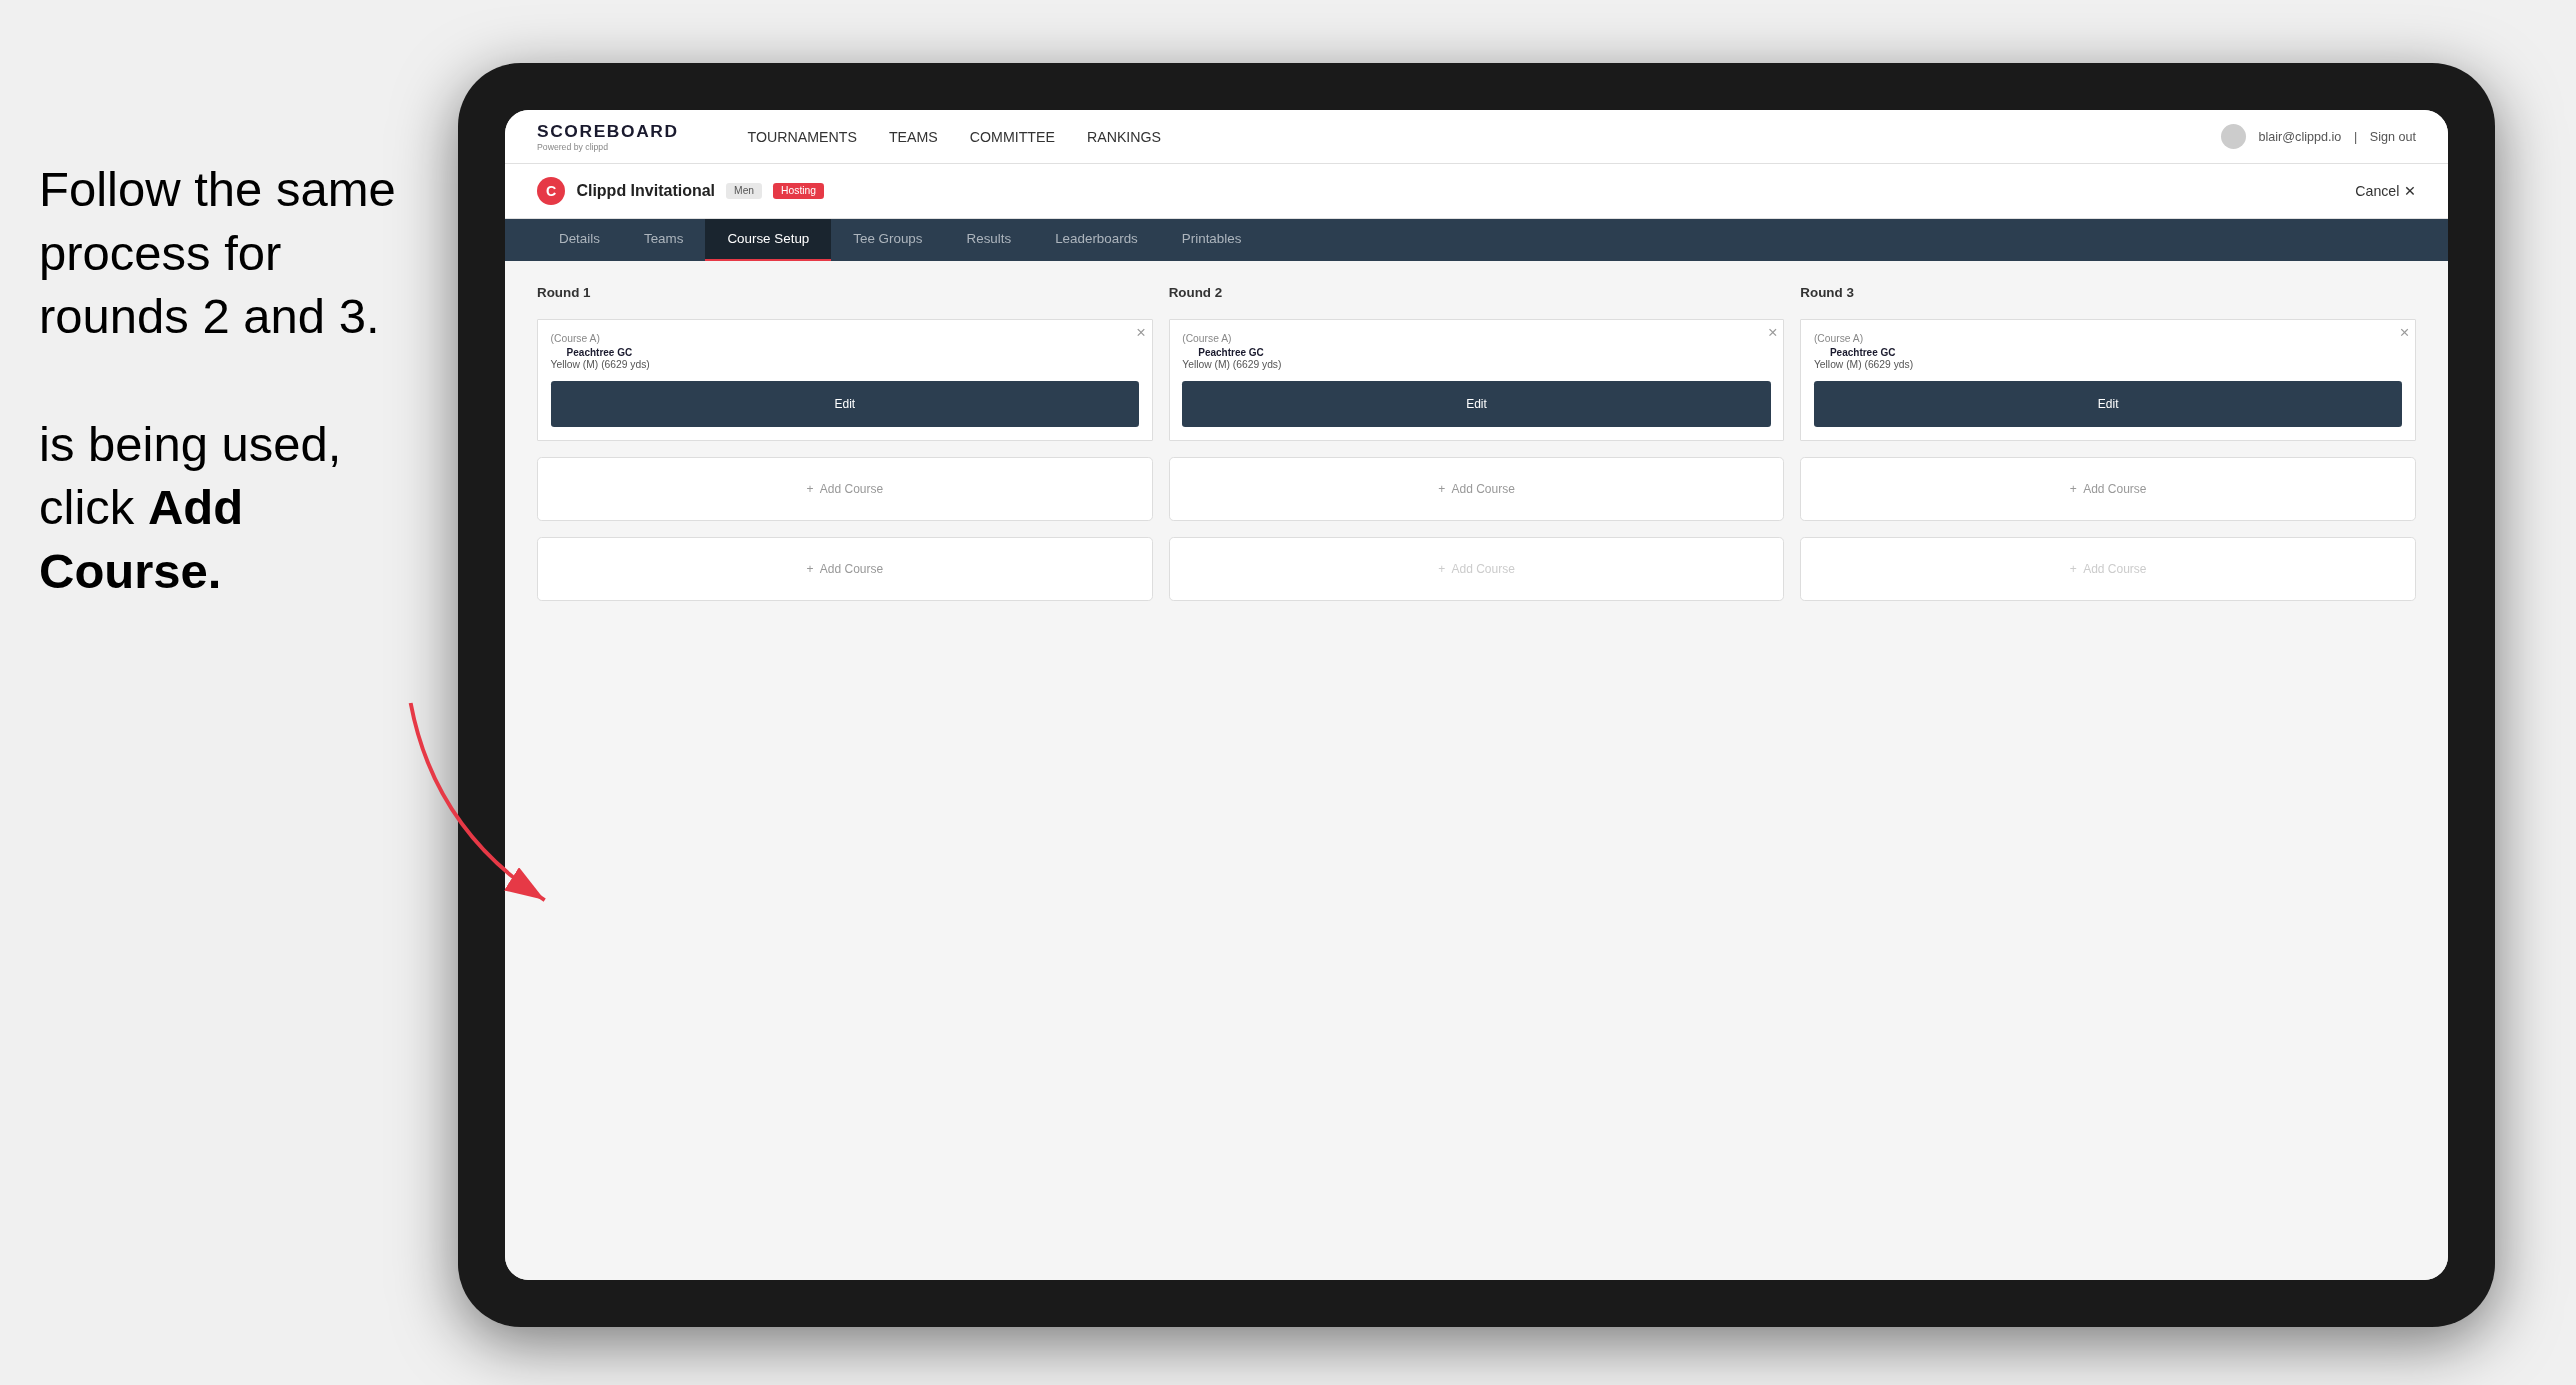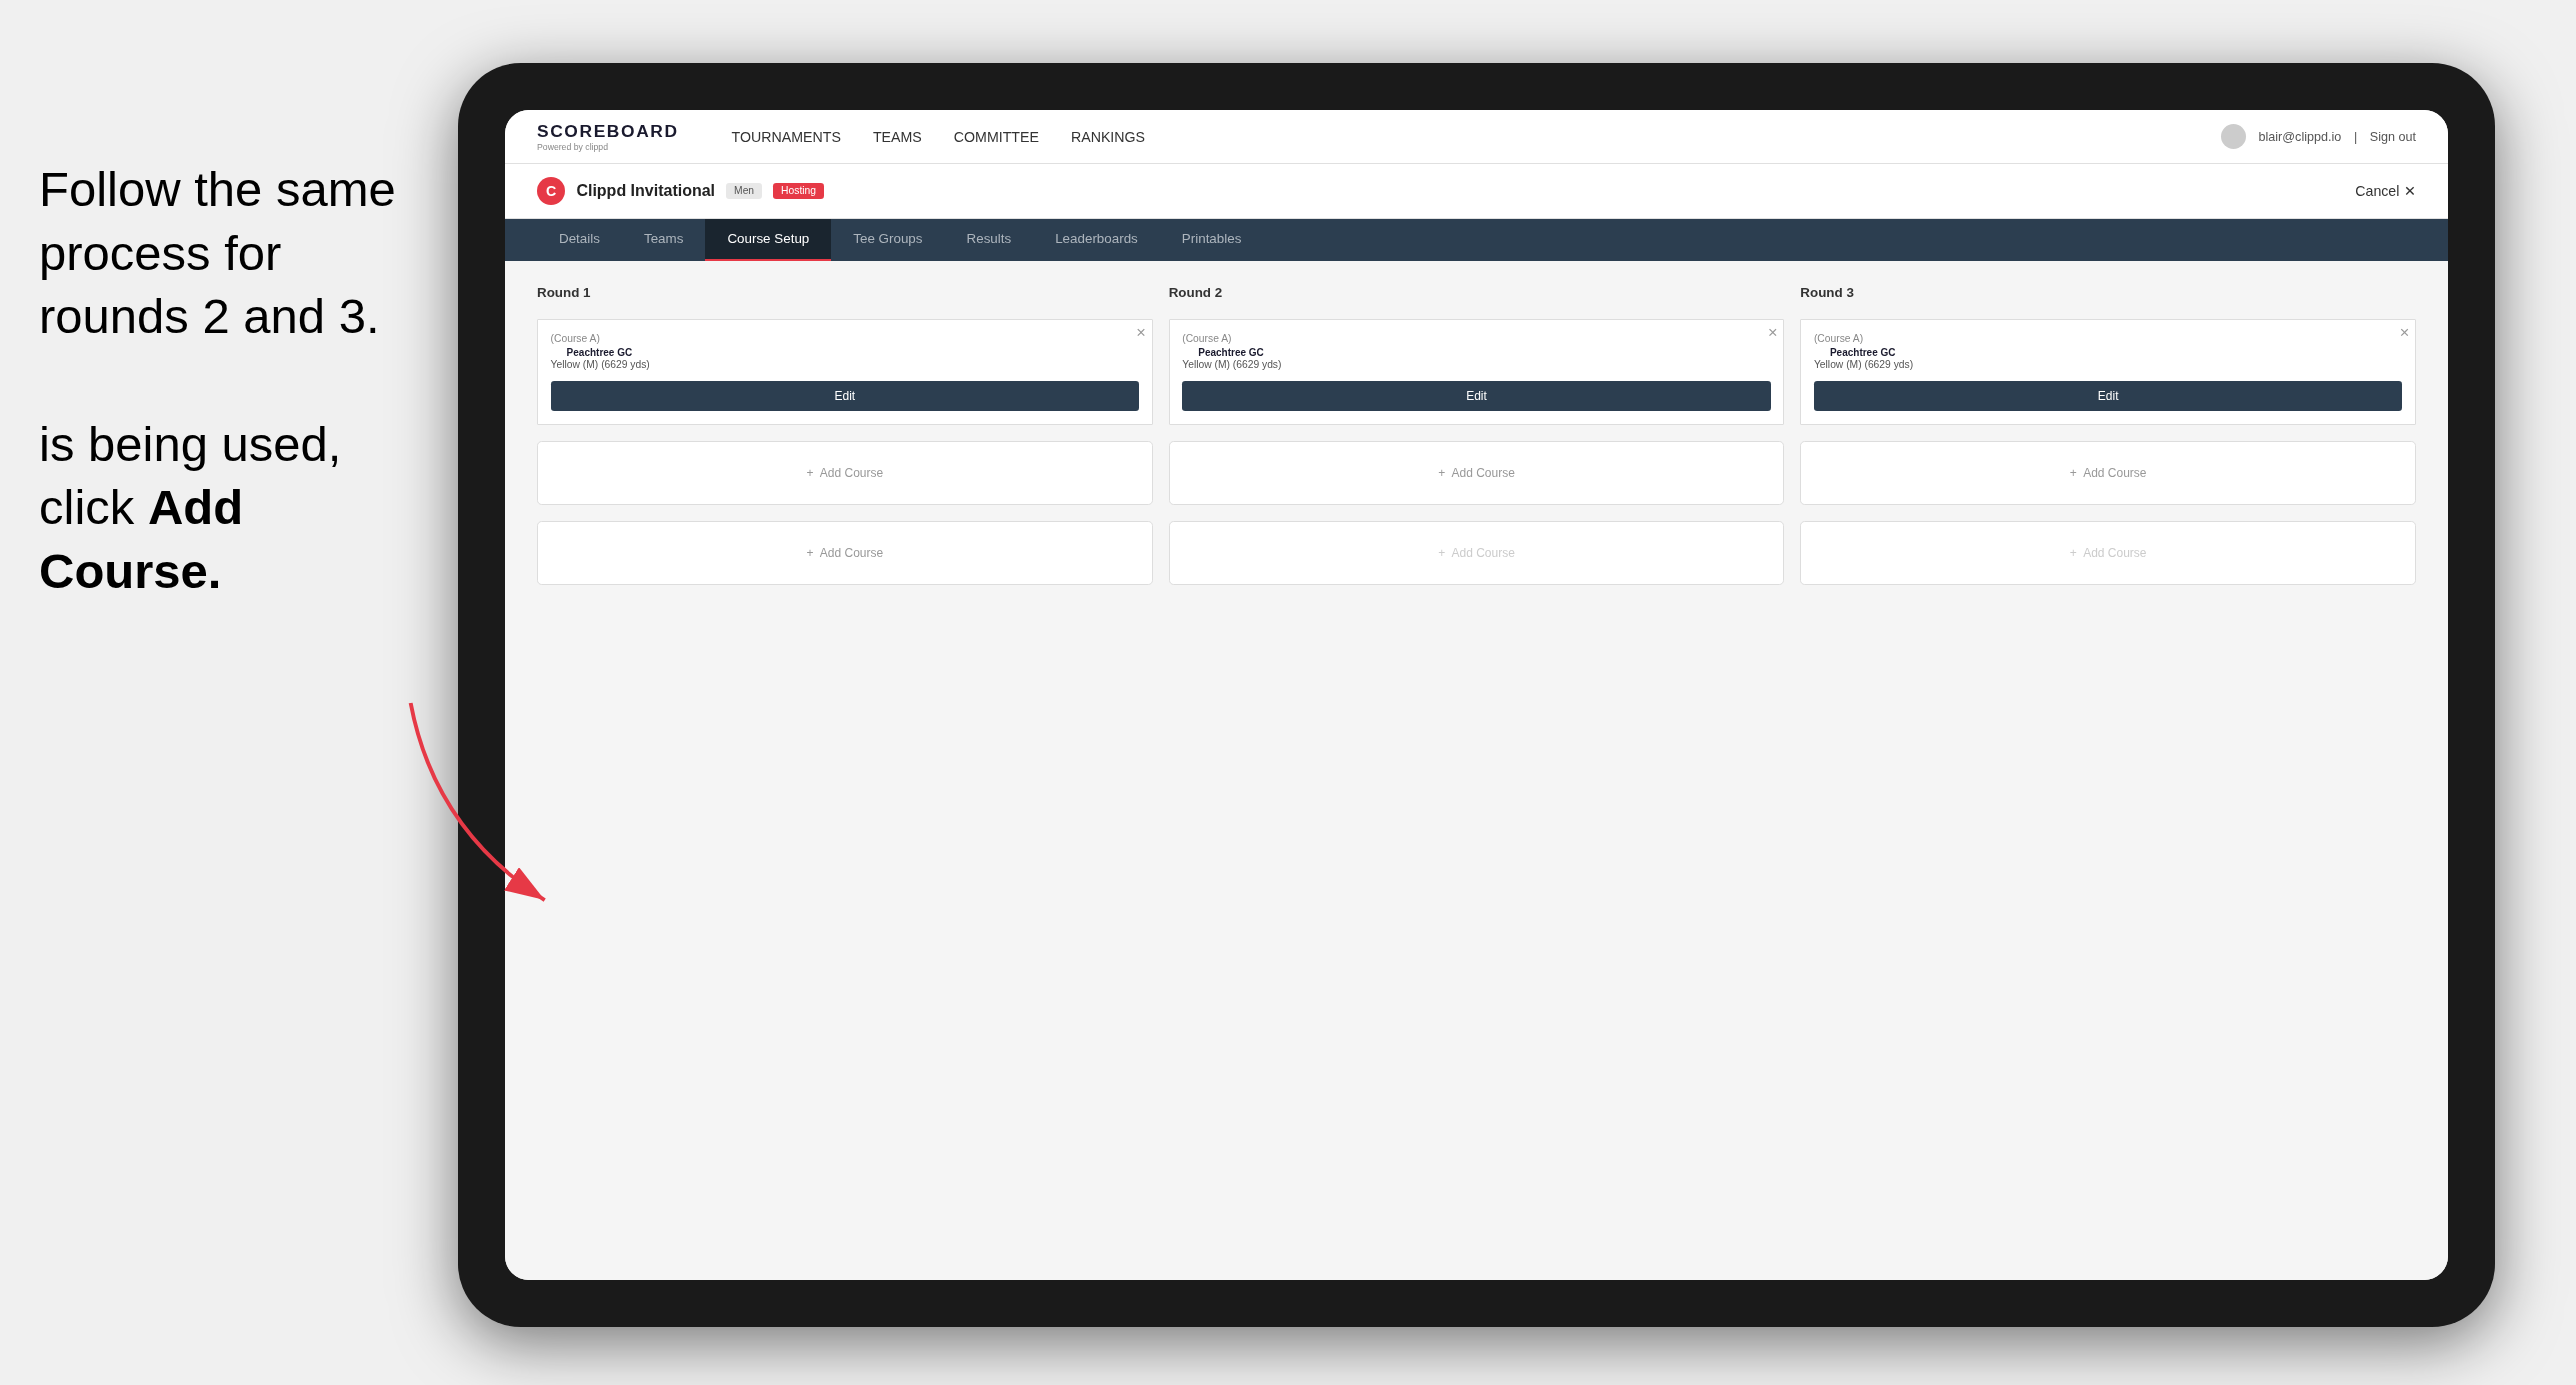--- a/index.html
+++ b/index.html
@@ -48,21 +48,21 @@
       flex-direction: column;
     }
 
     
     .top-nav {
       background: #fff;
       border-bottom: 0.8px solid #e0e0e0;
       padding: 11px 32px;
       display: flex;
       align-items: center;
-      gap: 37px;
+      gap: 53px;
     }
 
     .logo-area {
       display: flex;
       flex-direction: column;
       margin-right: 16px;
     }
     .logo-scoreboard {
       font-size: 17.4px;
       font-weight: 900;
@@ -229,21 +229,21 @@
     .course-details {
       font-size: 10.3px;
       color: #555;
       margin-bottom: 11px;
     }
     .edit-btn {
       background: #2c3e50;
       color: #fff;
       border: none;
       border-radius: 3.2px;
-      padding: 8px 0;
+      padding: 16px 0;
       width: 100%;
       font-size: 12px;
       cursor: pointer;
       font-weight: 500;
     }
 
     .add-course-card {
       background: #fff;
       border: 0.8px solid #ddd;
       border-radius: 4.7px;

